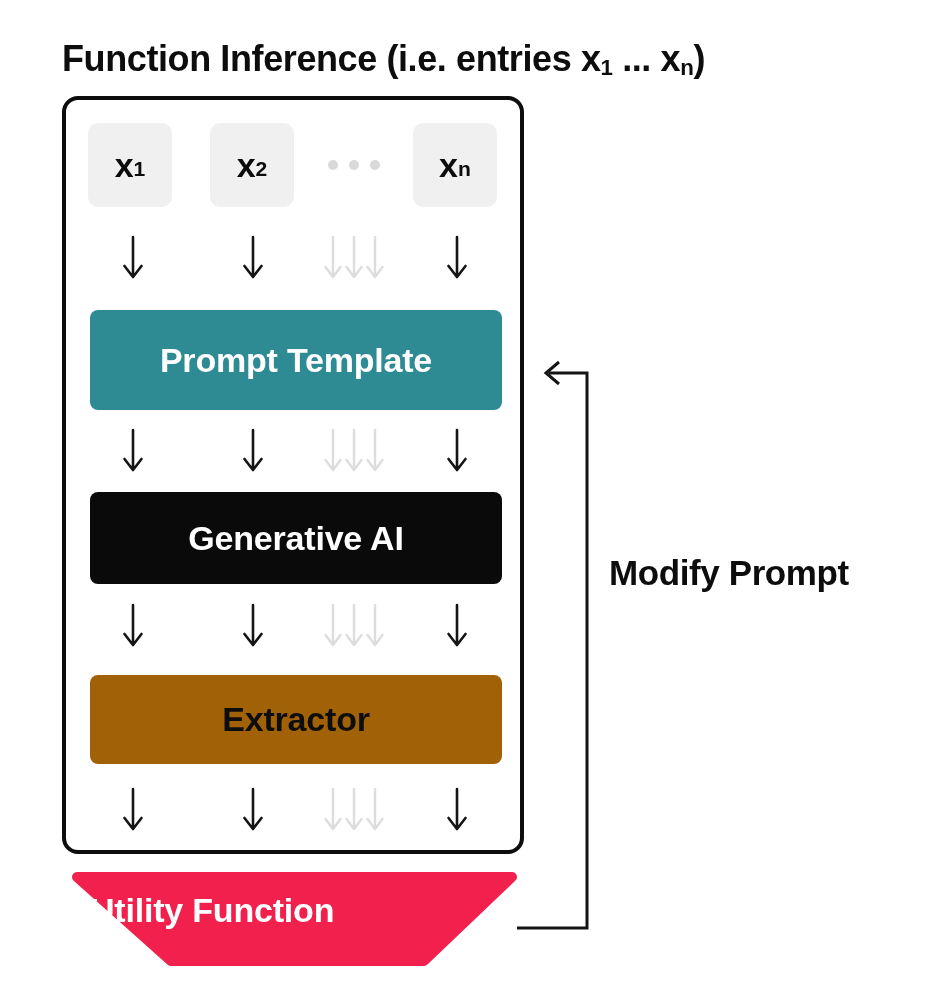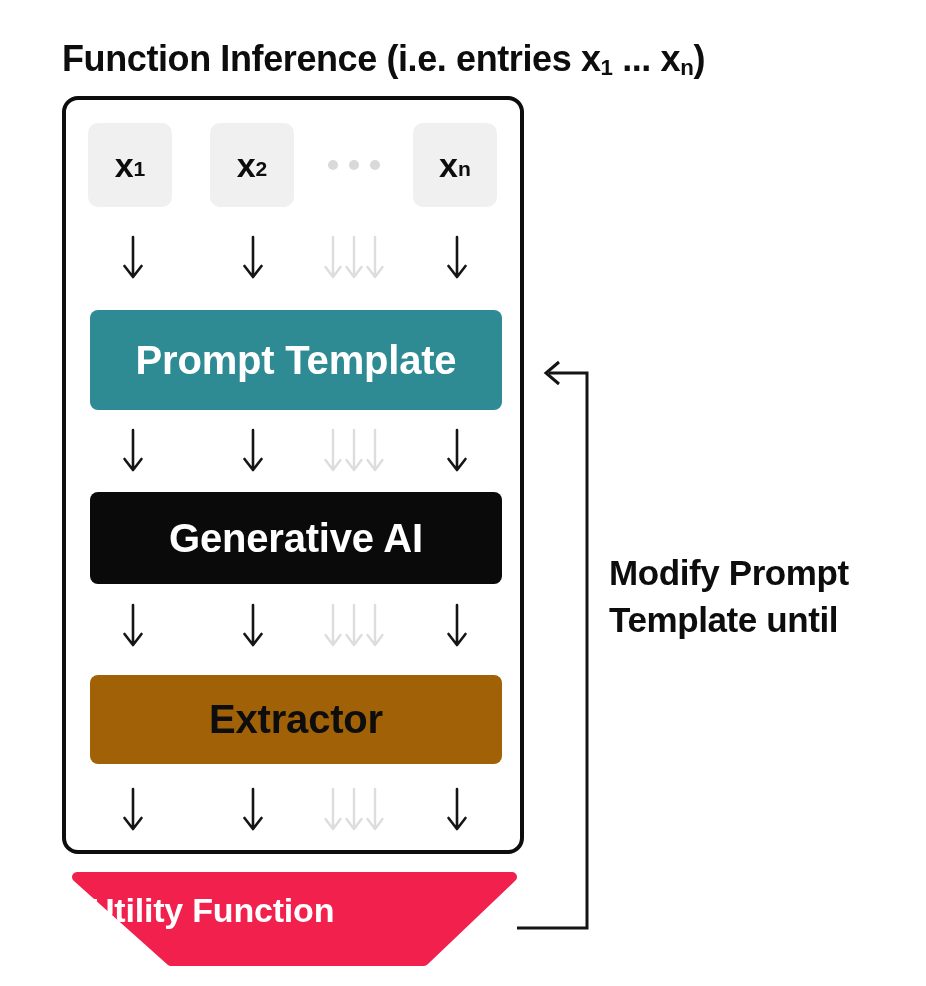--- a/index.html
+++ b/index.html
@@ -46,21 +46,21 @@
   .arr.black { color: #151515; }
   .arr.gray  { color: #dddddd; }
   .r1 { top: 234px; } .r2 { top: 427px; } .r3 { top: 602px; } .r4 { top: 786px; }
   .c1 { left: 120px; } .c2 { left: 240px; } .c4 { left: 444px; }
   .g1 { left: 320px; } .g2 { left: 341px; } .g3 { left: 362px; }
 
   .stage {
     position: absolute; left: 90px; width: 412px;
     border-radius: 8px;
     display: flex; align-items: center; justify-content: center;
-    font-size: 40px; font-weight: 700; letter-spacing: -0.2px;
+    font-size: 34px; font-weight: 700; letter-spacing: -0.2px;
   }
   .stage.prompt    { top: 310px; height: 100px; background: #2e8b94; color: #ffffff; }
   .stage.genai     { top: 492px; height: 92px;  background: #0a0a0a; color: #ffffff; }
   .stage.extractor { top: 675px; height: 89px;  background: #a16207; color: #0d0d0d; }
 
   .shape-layer { position: absolute; inset: 0; width: 926px; height: 986px; pointer-events: none; }
 
   .utility-label {
     position: absolute; left: 90px; top: 891px; width: 410px;
     text-align: left; font-size: 34px; font-weight: 700;
@@ -193,16 +193,15 @@
       <span>Generative AI</span>
     </div>
   <div class="stage extractor">
       <span>Extractor</span>
     </div>
 
   <div class="utility-label">Utility Function</div>
 
   <div class="note">
     <div>Modify Prompt</div>
-    <div>Template until</div>
   </div>
 
 </div>
 
 </body></html>

